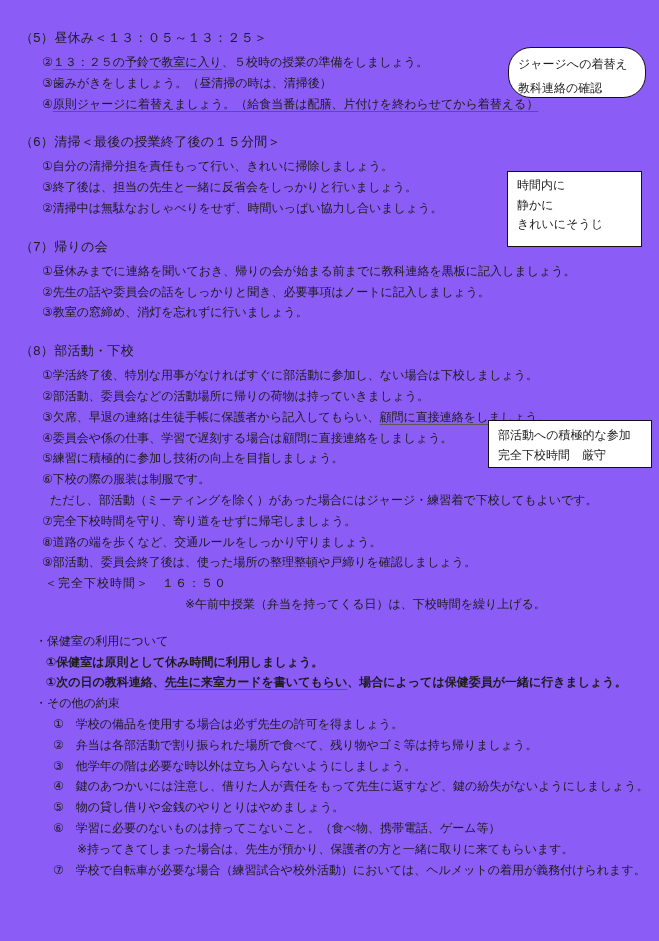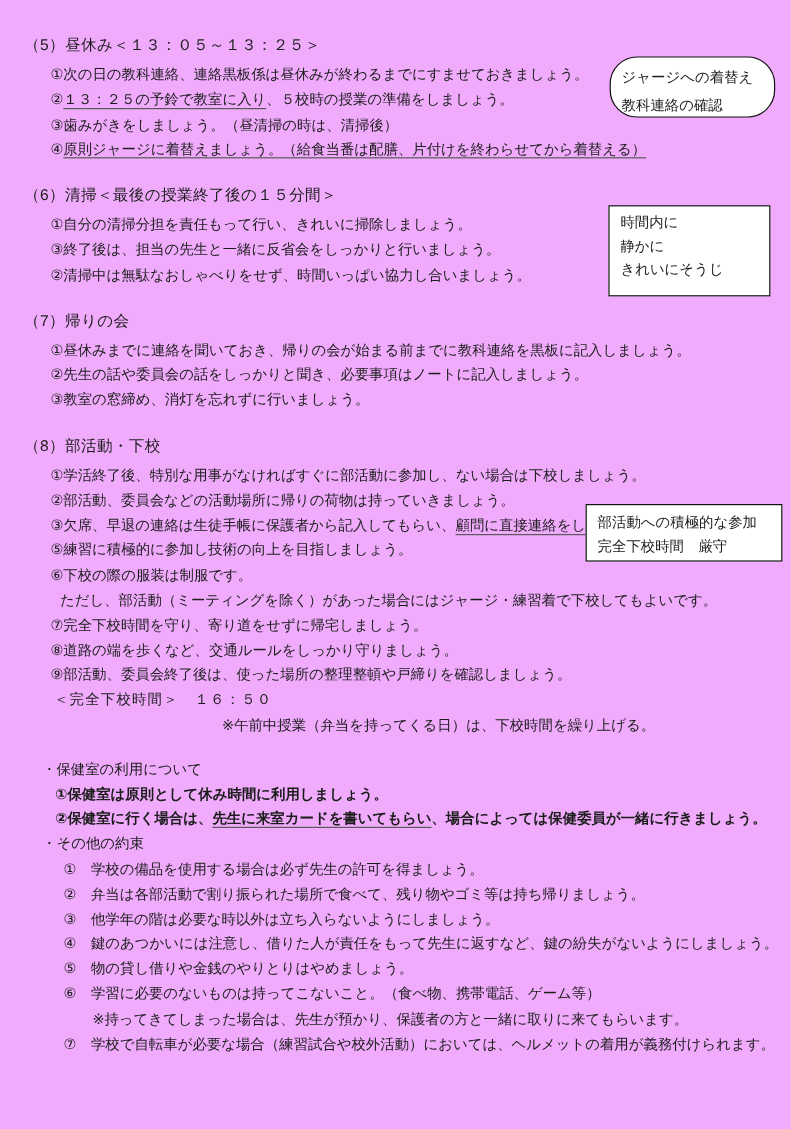--- a/index.html
+++ b/index.html
@@ -2,21 +2,21 @@
 <html lang="ja"><head>
 <meta charset="utf-8">
 <style>
   html,body{margin:0;padding:0;}
   body{
     width:659px;height:941px;background:#ffffff;
     font-family:"Liberation Sans","DejaVu Sans",sans-serif;
     color:#1c1c1c;
   }
   .page{
-    position:relative;width:659px;height:941px;overflow:hidden;background:#f0abfc;
+    position:relative;width:659px;height:941px;overflow:hidden;background:#8b5cf6;
   }
   .doc{
     position:absolute;left:0;top:0;width:659px;
     padding:26px 4px 0 20px;box-sizing:border-box;
   }
   .section{margin-bottom:16px;}
   .section-title{
     font-size:13px;line-height:24px;margin-bottom:2px;
     white-space:nowrap;letter-spacing:0.3px;
   }
@@ -52,21 +52,20 @@
   .note-3 .note-line{line-height:20px;}
   .note-line{white-space:nowrap;}
 </style>
 </head>
 <body>
 
 <div class="page">
   <div class="doc">
       <div class="section">
         <div class="section-title">（5）昼休み＜１３：０５～１３：２５＞</div>
-        <div class="line ind-item"><span>①次の日の教科連絡、連絡黒板係は昼休みが終わるまでにすませておきましょう。</span></div>
         <div class="line ind-item"><span>②</span><span class="u">１３：２５の予鈴で教室に入り</span><span>、５校時の授業の準備をしましょう。</span></div>
         <div class="line ind-item"><span>③歯みがきをしましょう。（昼清掃の時は、清掃後）</span></div>
         <div class="line ind-item"><span>④</span><span class="u">原則ジャージに着替えましょう。（給食当番は配膳、片付けを終わらせてから着替える）</span></div>
       </div>
       <div class="section">
         <div class="section-title">（6）清掃＜最後の授業終了後の１５分間＞</div>
         <div class="line ind-item"><span>①自分の清掃分担を責任もって行い、きれいに掃除しましょう。</span></div>
         <div class="line ind-item"><span>③終了後は、担当の先生と一緒に反省会をしっかりと行いましょう。</span></div>
         <div class="line ind-item"><span>②清掃中は無駄なおしゃべりをせず、時間いっぱい協力し合いましょう。</span></div>
       </div>
@@ -74,33 +73,34 @@
         <div class="section-title">（7）帰りの会</div>
         <div class="line ind-item"><span>①昼休みまでに連絡を聞いておき、帰りの会が始まる前までに教科連絡を黒板に記入しましょう。</span></div>
         <div class="line ind-item"><span>②先生の話や委員会の話をしっかりと聞き、必要事項はノートに記入しましょう。</span></div>
         <div class="line ind-item"><span>③教室の窓締め、消灯を忘れずに行いましょう。</span></div>
       </div>
       <div class="section">
         <div class="section-title">（8）部活動・下校</div>
         <div class="line ind-item"><span>①学活終了後、特別な用事がなければすぐに部活動に参加し、ない場合は下校しましょう。</span></div>
         <div class="line ind-item"><span>②部活動、委員会などの活動場所に帰りの荷物は持っていきましょう。</span></div>
         <div class="line ind-item"><span>③欠席、早退の連絡は生徒手帳に保護者から記入してもらい、</span><span class="u">顧問に直接連絡をしましょう。</span></div>
+        <div class="line ind-item"><span>④委員会や係の仕事、学習で遅刻する場合は顧問に直接連絡をしましょう。</span></div>
         <div class="line ind-item"><span>⑤練習に積極的に参加し技術の向上を目指しましょう。</span></div>
         <div class="line ind-item"><span>⑥下校の際の服装は制服です。</span></div>
         <div class="line ind-tadashi"><span>ただし、部活動（ミーティングを除く）があった場合にはジャージ・練習着で下校してもよいです。</span></div>
         <div class="line ind-item"><span>⑦完全下校時間を守り、寄り道をせずに帰宅しましょう。</span></div>
         <div class="line ind-item"><span>⑧道路の端を歩くなど、交通ルールをしっかり守りましょう。</span></div>
         <div class="line ind-item"><span>⑨部活動、委員会終了後は、使った場所の整理整頓や戸締りを確認しましょう。</span></div>
         <div class="line ind-time"><span>＜完全下校時間＞　１６：５０</span></div>
         <div class="line ind-remark"><span>※午前中授業（弁当を持ってくる日）は、下校時間を繰り上げる。</span></div>
       </div>
       <div class="section">
         <div class="line ind-bullet"><span>・保健室の利用について</span></div>
         <div class="line ind-bitem"><span>①保健室は原則として休み時間に利用しましょう。</span></div>
-        <div class="line ind-bitem"><span>②保健室に行く場合は、</span><span class="u">先生に来室カードを書いてもらい</span><span>、場合によっては保健委員が一緒に行きましょう。</span></div>
+        <div class="line ind-bitem"><span>①次の日の教科連絡、</span><span class="u">先生に来室カードを書いてもらい</span><span>、場合によっては保健委員が一緒に行きましょう。</span></div>
         <div class="line ind-bullet"><span>・その他の約束</span></div>
         <div class="line ind-nitem"><span>①　学校の備品を使用する場合は必ず先生の許可を得ましょう。</span></div>
         <div class="line ind-nitem"><span>②　弁当は各部活動で割り振られた場所で食べて、残り物やゴミ等は持ち帰りましょう。</span></div>
         <div class="line ind-nitem"><span>③　他学年の階は必要な時以外は立ち入らないようにしましょう。</span></div>
         <div class="line ind-nitem"><span>④　鍵のあつかいには注意し、借りた人が責任をもって先生に返すなど、鍵の紛失がないようにしましょう。</span></div>
         <div class="line ind-nitem"><span>⑤　物の貸し借りや金銭のやりとりはやめましょう。</span></div>
         <div class="line ind-nitem"><span>⑥　学習に必要のないものは持ってこないこと。（食べ物、携帯電話、ゲーム等）</span></div>
         <div class="line ind-nremark"><span>※持ってきてしまった場合は、先生が預かり、保護者の方と一緒に取りに来てもらいます。</span></div>
         <div class="line ind-nitem"><span>⑦　学校で自転車が必要な場合（練習試合や校外活動）においては、ヘルメットの着用が義務付けられます。</span></div>
       </div>

